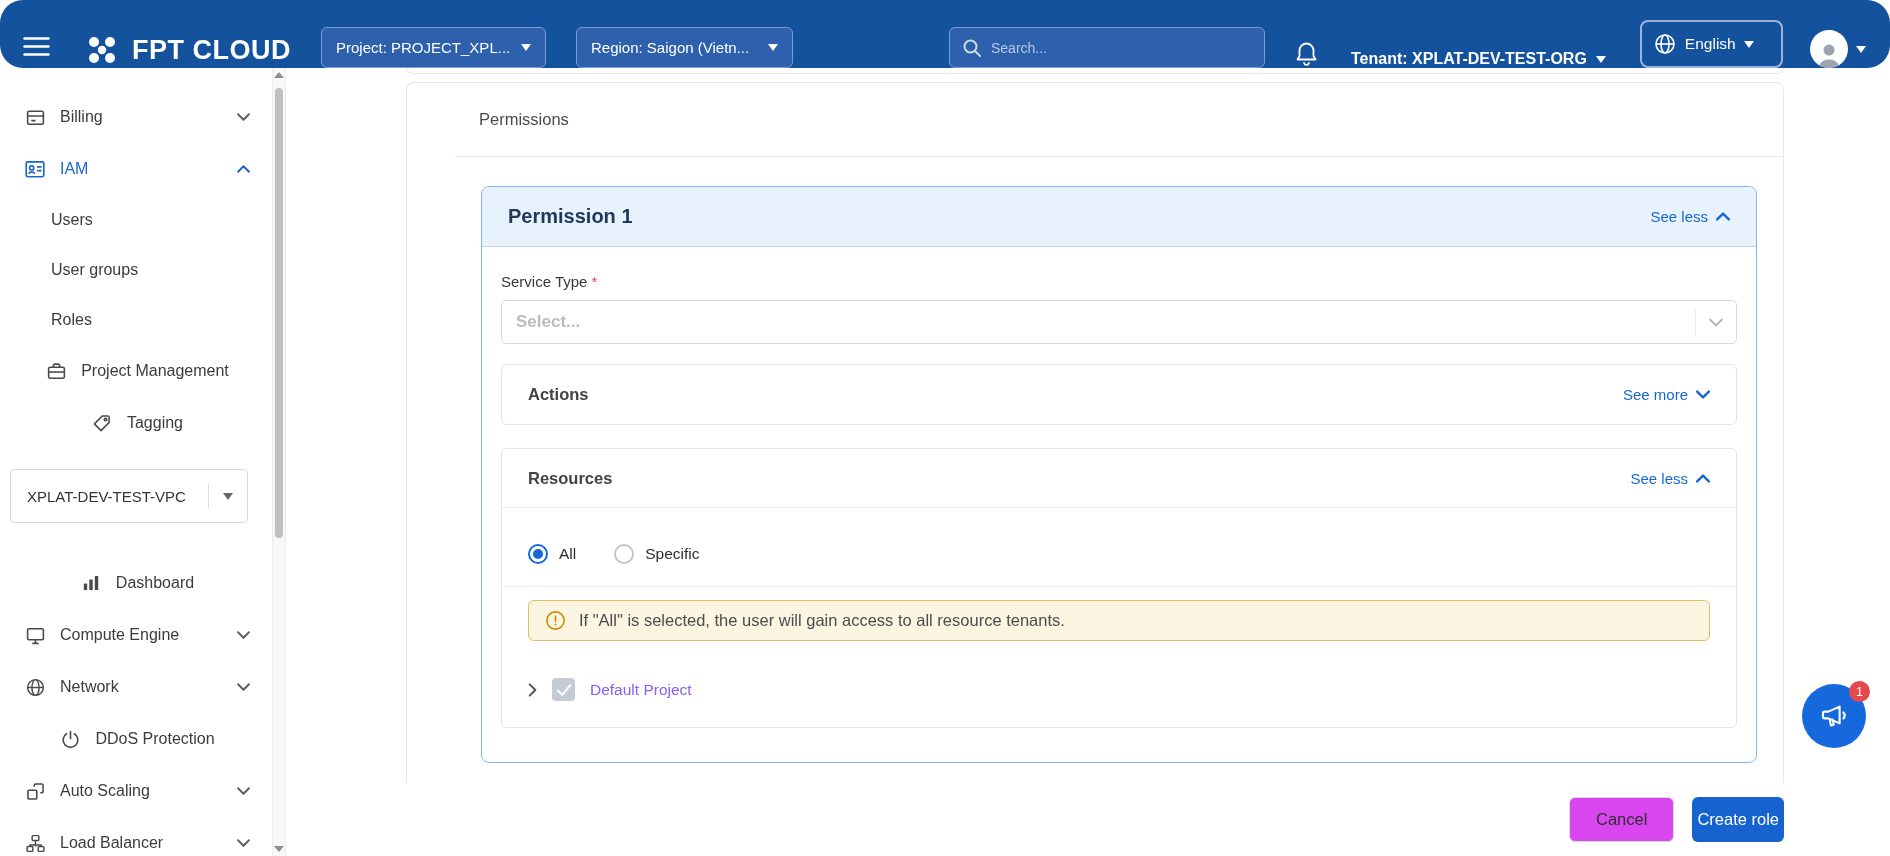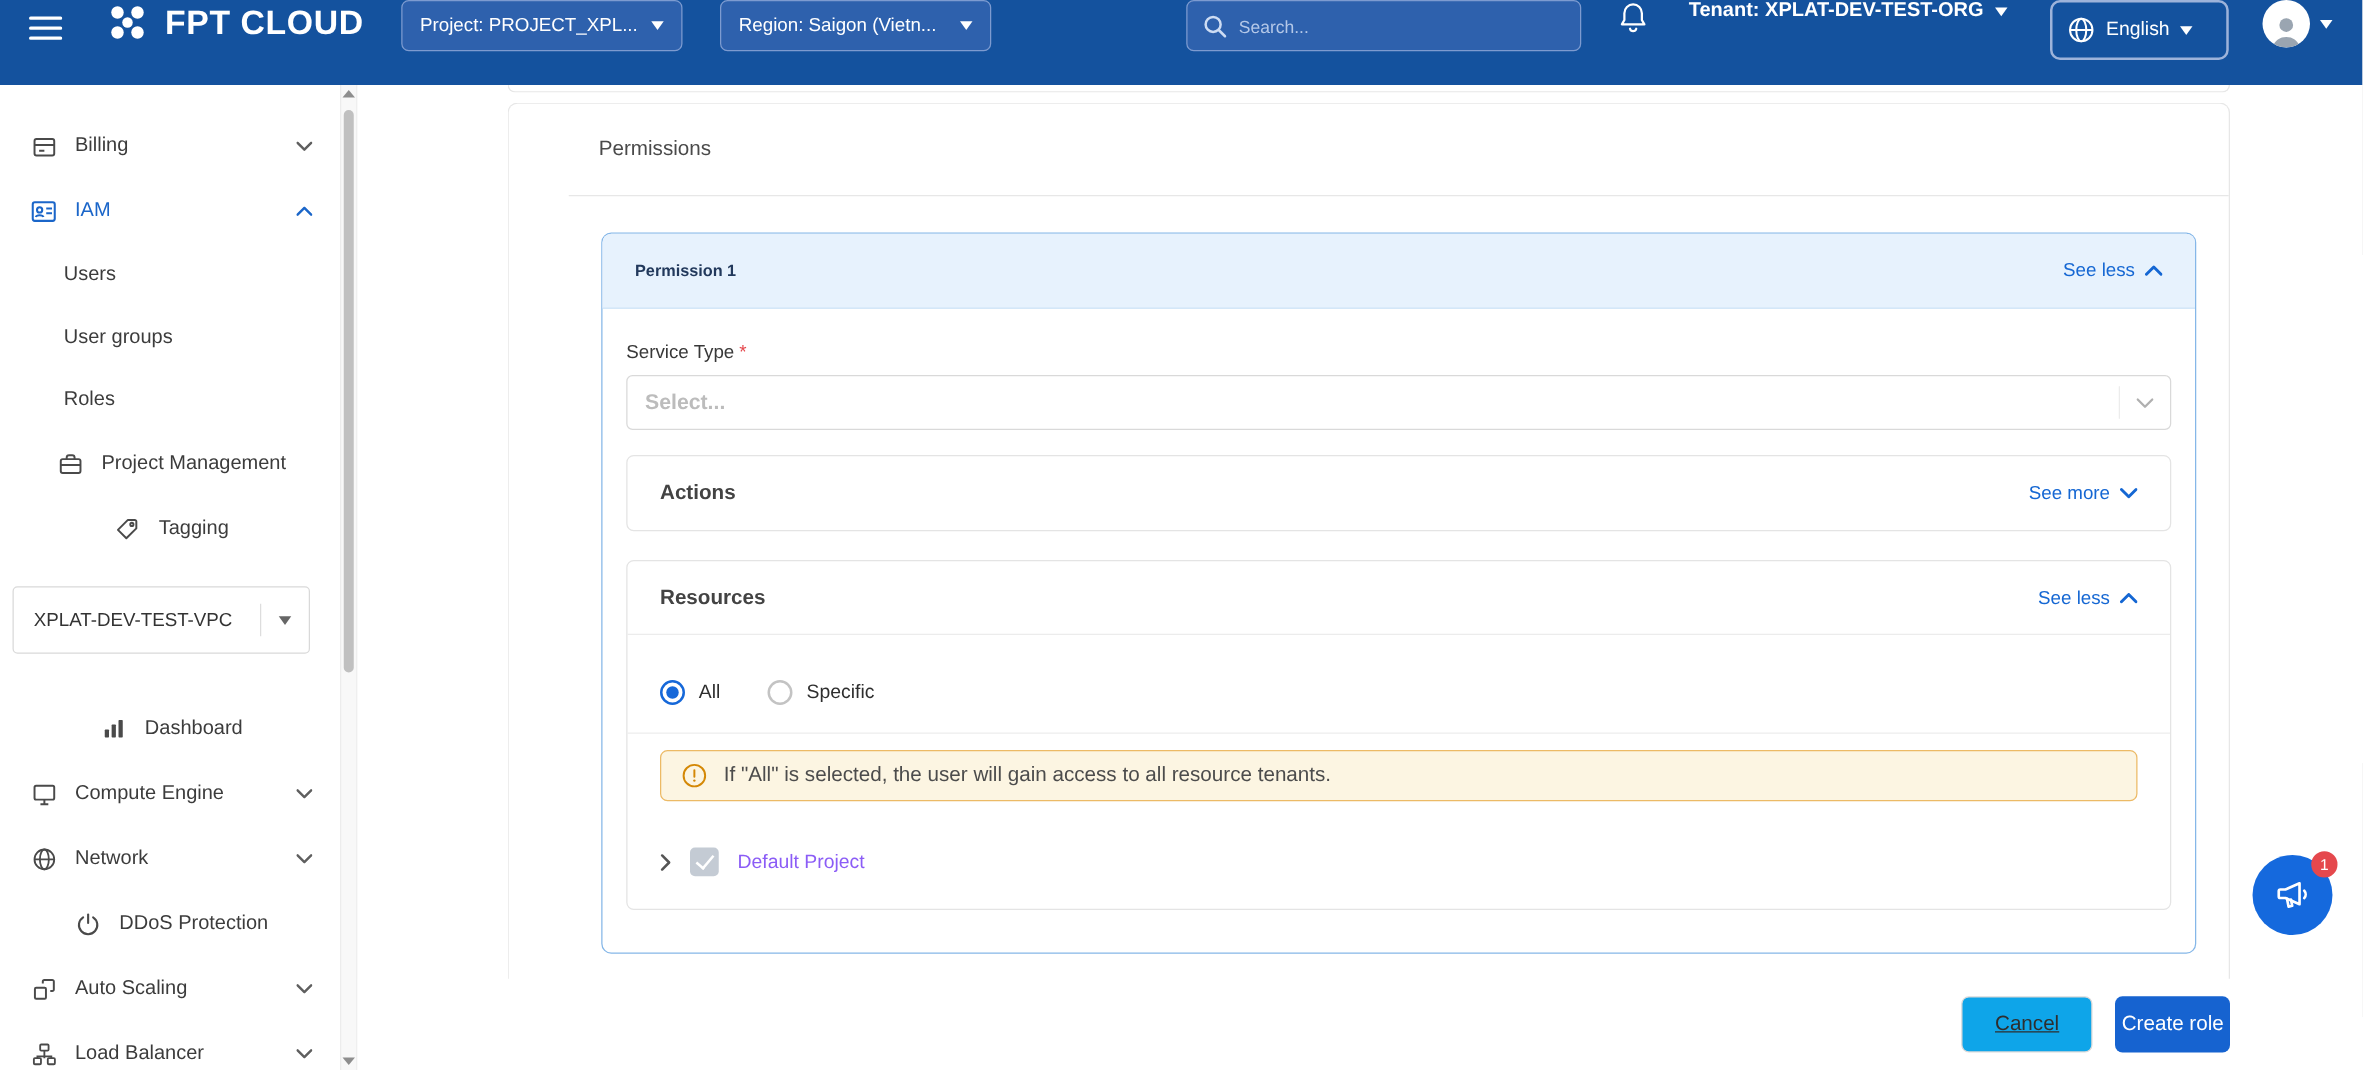--- a/index.html
+++ b/index.html
@@ -4,21 +4,21 @@
 <style>
   * { box-sizing: border-box; margin: 0; padding: 0; }
   body {
     width: 1890px; height: 856px; overflow: hidden; position: relative;
     font-family: "Liberation Sans", "DejaVu Sans", sans-serif;
     background: #fff; color: #333;
   }
   svg { display: block; }
 
   
-  .topbar { height: 68px; background: var(--topbar-bg, #14529e); display: flex; align-items: flex-start; }
+  .topbar { height: 68px; background: var(--topbar-bg, #14529e); display: flex; align-items: flex-end; border-radius: 23px; }
   .icon-btn { background: none; border: none; display: flex; align-items: center; justify-content: center; cursor: pointer; }
   .hamburger { margin-left: 14px; width: 44px; height: 44px; }
   .logo { display: flex; align-items: center; gap: 10px; margin-left: 24px; cursor: pointer; }
   .logo-text { color: #fff; font-size: 27px; font-weight: 700; letter-spacing: .5px; white-space: nowrap; }
   .chip { height: 41px; background: #2e61ad; border: 1px solid #7d9bd0; border-radius: 6px; color: #fff;
           display: flex; align-items: center; justify-content: space-between; padding: 0 14px; font-size: 15px; cursor: pointer; }
   .chip-project { width: 225px; margin-left: 30px; }
   .chip-region  { width: 217px; margin-left: 30px; }
   .chip span { white-space: nowrap; overflow: hidden; }
   .tri { width: 0; height: 0; border-left: 5.5px solid transparent; border-right: 5.5px solid transparent; border-top: 7px solid #fff; flex-shrink: 0; }
@@ -61,21 +61,21 @@
   .main { flex: 1; position: relative; overflow: hidden; background: #fff; }
   .content { padding: 0 106px 0 120px; }
   .sliver { height: 6px; border: 1px solid #e7e7e7; border-top: none; border-radius: 0 0 6px 6px; }
   .card { margin-top: 8px; border: 1px solid #e7e7e7; border-bottom: none; border-radius: 8px 8px 0 0; padding-left: 48px; }
   .card-header { padding: 27px 24px; font-size: 16.5px; color: #4a4a4a; border-bottom: 1px solid #e7e7e7; }
   .card-body { padding: 29px 26px 0; }
 
   .perm-panel { border: 1px solid #85b7e8; border-radius: 8px; }
   .perm-header { background: #e7f2fd; height: 60px; padding: 0 26px; display: flex; align-items: center;
                  justify-content: space-between; border-bottom: 1px solid #b9d7f3; border-radius: 7px 7px 0 0; }
-  .perm-title { font-size: 13px; font-weight: 700; color: #22395c; }
+  .perm-title { font-size: 20px; font-weight: 700; color: #22395c; }
   .blue-link { display: flex; align-items: center; gap: 8px; color: var(--link-blue, #1567d3); font-size: 15px;
                font-weight: 500; cursor: pointer; background: none; border: none; font-family: inherit; }
   .perm-body { padding: 0 19px 34px; }
   .field-label { margin-top: 26px; font-size: 15px; color: #383838; display: flex; gap: 4px; }
   .req { color: #e5484d; }
   .select { margin-top: 10px; height: 44px; border: 1px solid #d9d9d9; border-radius: 5px; display: flex; align-items: center;
             justify-content: space-between; padding-left: 14px; background: #fff; cursor: pointer; font-weight: bold; }
   .select-value { color: #bcbcbc; font-size: 17px; }
   .select-suffix { display: flex; align-items: center; padding: 0 13px; height: 26px; border-left: 1px solid #ececec; color: #b0b0b0; }
 
@@ -101,21 +101,21 @@
   .checkbox-dis::after { content: ""; position: absolute; left: 8px; top: 3px; width: 6px; height: 12px;
                          border: solid #fff; border-width: 0 2.5px 2.5px 0; transform: rotate(40deg); }
   .tree-label { font-size: 15.5px; color: #8b5cf6; }
 
   .add-sliver { margin-top: 27px; width: 86px; height: 14px; border: 1px solid #2f7bd4; border-bottom: none;
                 border-radius: 6px 6px 0 0; background: #fff; cursor: pointer; }
 
   .footer-bar { position: absolute; left: 0; right: 0; bottom: 0; height: 73px; background: #fff; display: flex;
                 align-items: center; justify-content: flex-end; gap: 18px; padding-right: 106px; z-index: 5; }
   .btn { height: 45px; border-radius: 6px; font-size: 16.5px; font-family: inherit; cursor: pointer; }
-  .btn-cancel { padding: 0 26px; background: #0ea5e9; border: 1px solid #d9d9d9; color: #2e2e2e; text-decoration: underline; }
+  .btn-cancel { padding: 0 26px; background: #d946ef; border: 1px solid #d9d9d9; color: #2e2e2e; }
   .btn-primary { padding: 0 5px; background: var(--accent-blue, #1663d0); border: none; color: #fff; font-weight: 500; text-align: center; }
 
   .fab { position: absolute; top: 684px; right: 24px; width: 64px; height: 64px; border-radius: 50%; background: #1569dd;
          display: flex; align-items: center; justify-content: center; z-index: 10; cursor: pointer; border: none; }
   .fab-badge { position: absolute; top: -3px; right: -4px; min-width: 21px; height: 21px; border-radius: 11px;
                background: var(--badge-red, #e5484d); color: #fff; font-size: 12.5px; display: flex; align-items: center;
                justify-content: center; padding: 0 5px; }
 </style>
 </head>
 <body>

